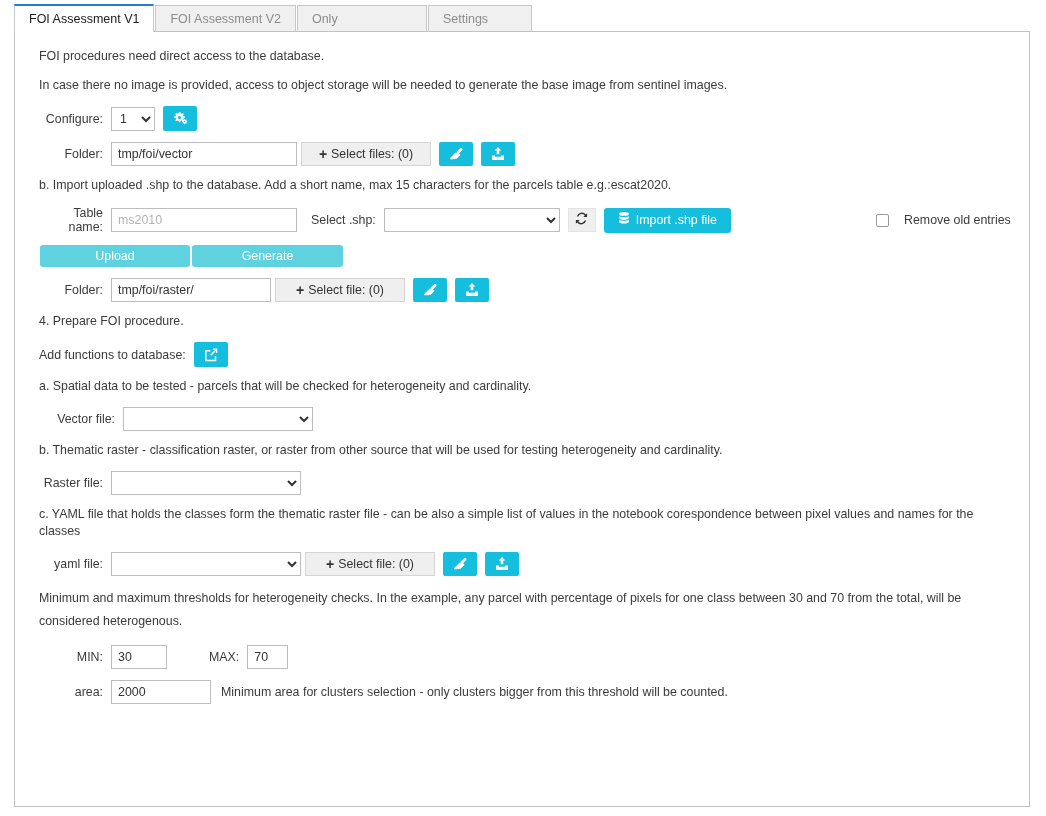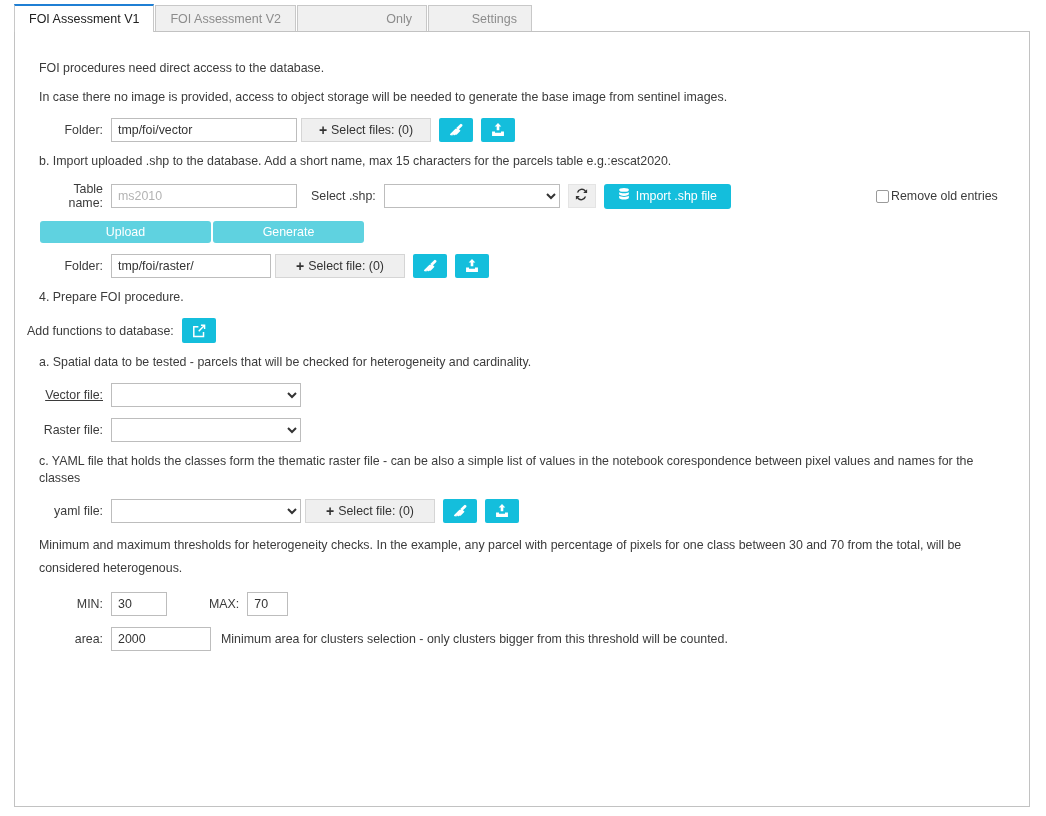--- a/index.html
+++ b/index.html
@@ -33,42 +33,41 @@
     box-sizing: border-box;
     font-size: 12.5px;
     color: #8c8c8c;
     background: #f0f0f0;
     border: 1px solid #c8c8c8;
     border-bottom: none;
     margin-right: 1px;
     white-space: nowrap;
     cursor: pointer;
     position: relative;
-    text-align: right;
   }
   .tab.active {
     color: #212121;
     background: #ffffff;
     border-top: 2px solid #1f7fd4;
     height: 28px;
     line-height: 26px;
     z-index: 3;
   }
   .tab.wide { min-width: 128px; }
   .tab.wide2 { min-width: 130px; }
 
   
   .panel {
     margin: 0 16px 0 14px;
     border: 1px solid #c2c2c2;
     border-top: 1px solid #c2c2c2;
     background: #ffffff;
     height: 776px;
     box-sizing: border-box;
-    padding: 28px 12px 0 12px;
+    padding: 16px 12px 0 12px;
     position: relative;
     top: -1px;
   }
 
   .para {
     margin: 0 0 12px 12px;
     font-size: 12.4px;
     color: #3b3b3b;
     line-height: 17px;
   }
@@ -177,21 +176,21 @@
     font-size: 12.4px;
     font-family: "Liberation Sans", sans-serif;
     border-radius: 3px;
   }
 
   .plus { font-weight: bold; font-size: 14px; margin-right: 4px; line-height: 1;}
 
   .chk-wrap {
     display: flex;
     align-items: center;
-    gap: 2px;
+    gap: 15px;
     margin-left: 145px;
   }
   .chk {
     width: 13px;
     height: 13px;
     border: 1px solid #9a9a9a;
     background: #fff;
     border-radius: 2px;
     cursor: pointer;
     box-sizing: border-box;
@@ -209,20 +208,35 @@
   <div class="tab wide">FOI Assessment V2</div>
   <div class="tab wide2">Only</div>
   <div class="tab">Settings</div>
 </div>
 
 <div class="panel">
 
   <div class="para">FOI procedures need direct access to the database.</div>
   <div class="para">In case there no image is provided, access to object storage will be needed to generate the base image from sentinel images.</div>
 
+  <div class="row" style="margin-left:12px;">
+    <div class="lbl" style="width:64px;">Configure:</div>
+    <select class="sel" style="width:44px;">
+      <option>1</option>
+    </select>
+    <div class="gap8"></div>
+    <button class="btn-cyan" style="width:34px;height:25px;">
+      <span>
+        <svg width="15" height="14" viewBox="0 0 16 15" fill="#fff">
+            <path d="M6.2 0h1.6l.25 1.4 1.2.5 1.2-.8 1.15 1.15-.8 1.2.5 1.2 1.4.25v1.6l-1.4.25-.5 1.2.8 1.2L10.45 10l-1.2-.8-1.2.5L7.8 11H6.2l-.25-1.3-1.2-.5-1.2.8L2.4 8.85l.8-1.2-.5-1.2L1.3 6.2V4.6l1.4-.25.5-1.2-.8-1.2L3.55.8l1.2.8 1.2-.5L6.2 0zm.8 4.3a1.7 1.7 0 100 3.4 1.7 1.7 0 000-3.4z"></path>
+            <path d="M12.3 9.2h1.1l.17.95.8.33.82-.55.78.78-.55.82.33.8.95.17v1.1l-.95.17-.33.8.55.82-.78.78-.82-.55-.8.33-.17.95h-1.1l-.17-.95-.8-.33-.82.55-.78-.78.55-.82-.33-.8-.95-.17v-1.1l.95-.17.33-.8-.55-.82.78-.78.82.55.8-.33.17-.95zm.55 2.75a1.1 1.1 0 100 2.2 1.1 1.1 0 000-2.2z" transform="scale(0.72) translate(4.4,1.2)"></path>
+          </svg>
+      </span>
+    </button>
+  </div>
 
   <div class="row" style="margin-left:12px;">
     <div class="lbl" style="width:64px;">Folder:</div>
     <input class="txt" style="width: 186px;" value="tmp/foi/vector">
     <div class="gap4"></div>
     <button class="btn-grey" style="width:130px;">
       <span class="plus">+</span>
       <span>Select files: (0)</span>
     </button>
     <div class="gap8"></div>
@@ -272,21 +286,21 @@
       </span>
       <span>Import .shp file</span>
     </button>
     <div class="chk-wrap">
       <span class="chk"></span>
       <span class="chk-lbl">Remove old entries</span>
     </div>
   </div>
 
   <div class="row" style="margin-left:13px;">
-    <button class="btn-toggle" style="width:171px;">Upload</button>
+    <button class="btn-toggle" style="width:150px;">Upload</button>
     <div style="width:2px;"></div>
     <button class="btn-toggle" style="width:151px;">Generate</button>
   </div>
   <div class="row" style="margin-left:12px;">
     <div class="lbl" style="width:64px;">Folder:</div>
     <input class="txt" style="width: 160px;" value="tmp/foi/raster/">
     <div class="gap4"></div>
     <button class="btn-grey" style="width:130px;">
       <span class="plus">+</span>
       <span>Select file: (0)</span>
@@ -306,39 +320,40 @@
         <svg width="14" height="14" viewBox="0 0 16 16" fill="#fff">
             <path d="M8 0L4.2 4h2.3v4.2h3V4h2.3L8 0z"></path>
             <path d="M1.2 9.6h3.4v1.6h6.8V9.6h3.4v5.2H1.2V9.6z"></path>
           </svg>
       </span>
     </button>
   </div>
 
   <div class="para">4. Prepare FOI procedure.</div>
 
-  <div class="row" style="">
+  <div class="row" style="margin-left:12px;">
     <div class="lbl" style="text-align:left;">Add functions to database:</div>
     <button class="btn-cyan" style="width:34px;height:25px;">
       <span>
         <svg width="14" height="14" viewBox="0 0 16 16" fill="#fff">
             <path d="M1.2 2.2h6.1v1.7H2.9v9.4h9.4V9.1h1.7v6.1H1.2V2.2z"></path>
             <path d="M15.2 0.6v5.1h-1.6V3.5L8.3 8.8 7.1 7.6l5.3-5.3h-2.2V0.6h5z"></path>
           </svg>
       </span>
     </button>
   </div>
 
 
   <div class="para">a. Spatial data to be tested - parcels that will be checked for heterogeneity and cardinality.</div>
-  <div class="row" style="margin-left:12px;text-decoration:underline;">
+  <div class="row" style="margin-left:24px;">
     <div class="lbl" style="width:64px;">Vector file:</div>
     <select class="sel" style="width:190px;"></select>
   </div>
 
+  <div class="para">b. Thematic raster - classification raster, or raster from other source that will be used for testing heterogeneity and cardinality.</div>
   <div class="row" style="margin-left:12px;">
     <div class="lbl" style="width:64px;">Raster file:</div>
     <select class="sel" style="width:190px;"></select>
   </div>
 
   <div class="para wrapwide">c. YAML file that holds the classes form the thematic raster file - can be also a simple list of values in the notebook corespondence between pixel values and names for the classes</div>
   <div class="row" style="margin-left:12px;">
     <div class="lbl" style="width:64px;">yaml file:</div>
     <select class="sel" style="width:190px;"></select>
     <div class="gap4"></div>

